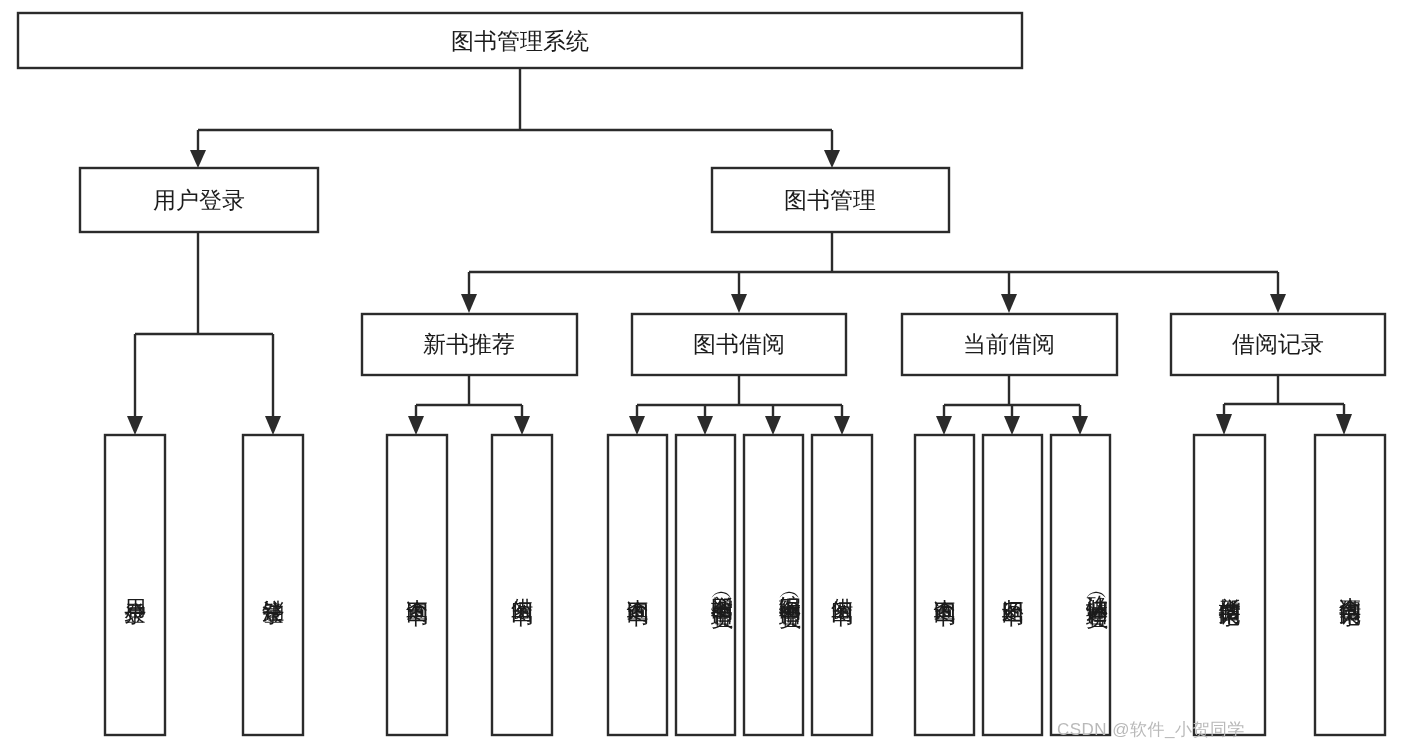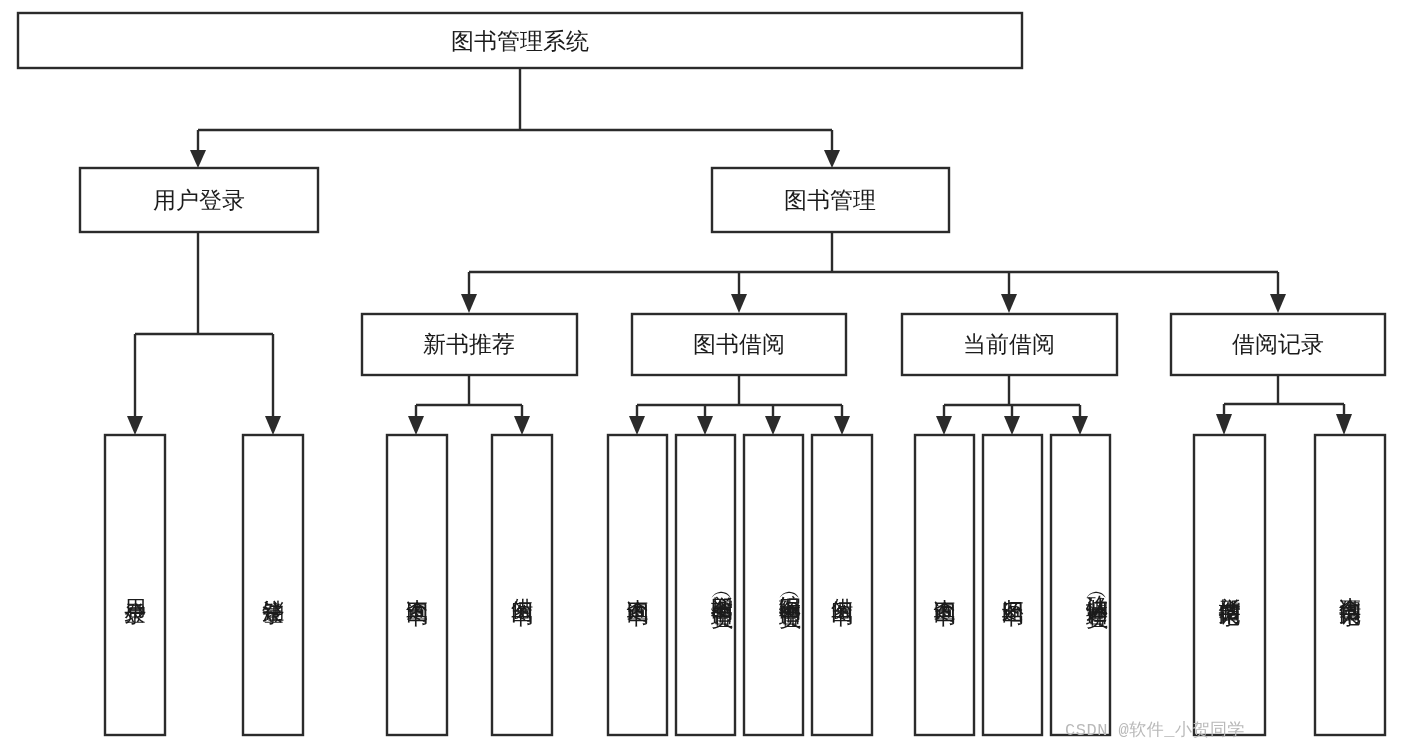--- a/index.html
+++ b/index.html
@@ -47,21 +47,21 @@
     stroke-linecap: butt;
   }
   .arrow-head {
     fill: #2b2b2b;
     stroke: none;
   }
   .watermark {
     position: absolute;
     right: 12px;
     bottom: 6px;
-    font-family: Liberation Mono, monospace;
+    font-family: Liberation Sans, sans-serif;
     font-size: 17px;
     color: #b9b9b9;
     letter-spacing: 0.5px;
     user-select: none;
     white-space: nowrap;
     margin-top: 23px;
   }
 </style>
 </head>
 <body>

